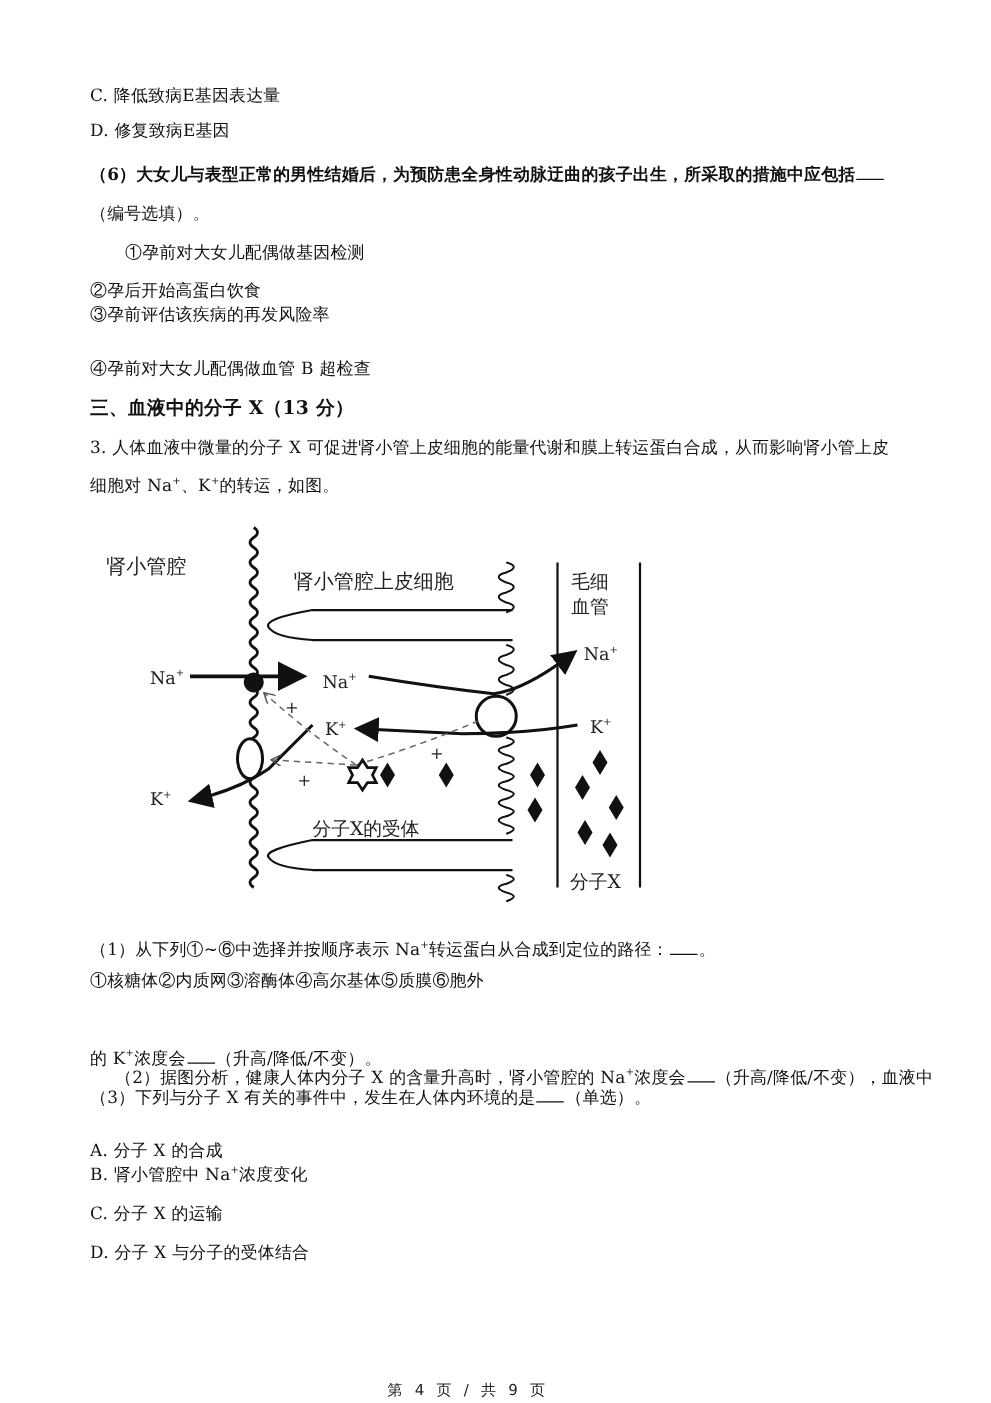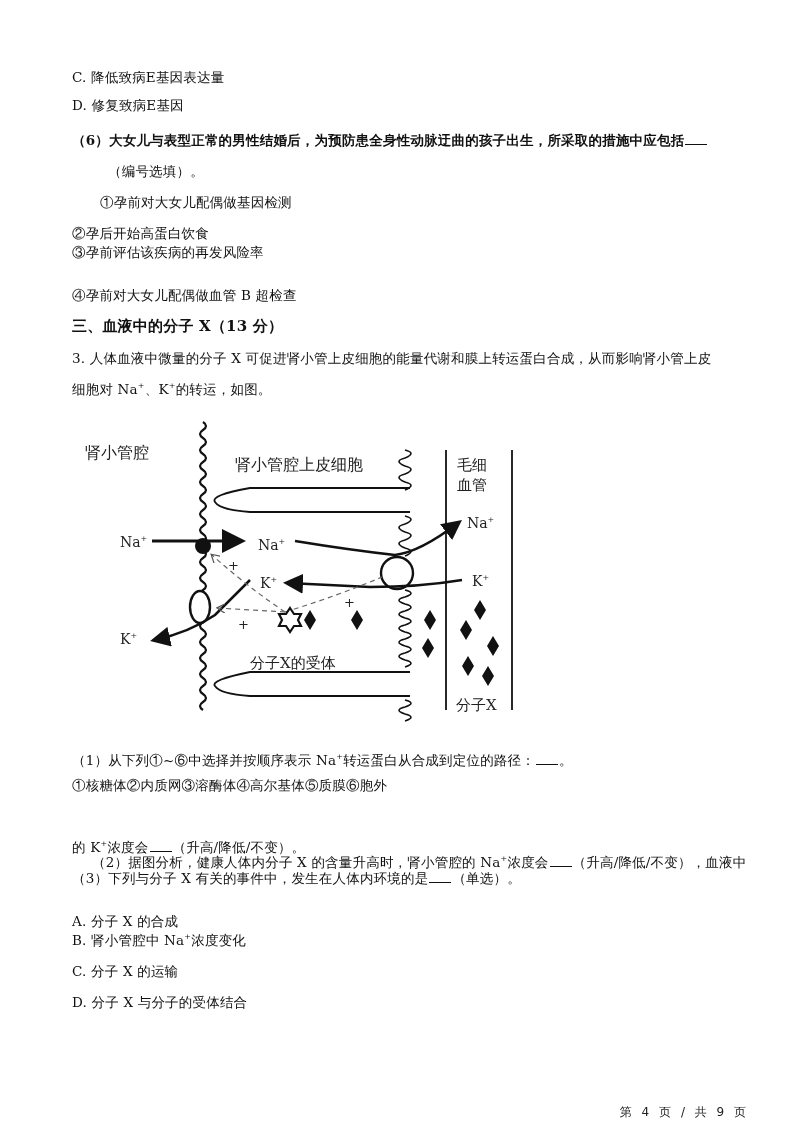--- a/index.html
+++ b/index.html
@@ -11,34 +11,34 @@
     .line {
       position: absolute; left: 72px; font-size: 13.5px; line-height: 18px;
       white-space: nowrap; letter-spacing: 0.2px;
     }
     .line.bold { font-weight: bold; font-size: 15px; font-family: "DejaVu Serif", serif; }
     .blank { display: inline-block; width: 22px; border-bottom: 1px solid #111; height: 12px; vertical-align: baseline; margin: 0 1px; }
     sup { font-size: 8px; vertical-align: 6px; line-height: 0; }
     #diagram { position: absolute; left: 70px; top: 410px; width: 460px; height: 320px; }
     #diagram text { font-family: "DejaVu Serif", "Liberation Serif", serif; fill: #222; }
     .footer {
-      position: absolute; left: 0; width: 749px; top: 1104px; text-align: right;
+      position: absolute; left: 0; width: 749px; top: 1104px; text-align: center;
       font-size: 12px; color: #222; font-family: "DejaVu Sans", sans-serif; letter-spacing: 3px;
     }
   </style>
 </head>
 <body>
 
 <div class="line" style="top:68px;">C. 降低致病E基因表达量</div>
 <div class="line" style="top:96px;">D. 修复致病E基因</div>
 
 <div class="line" style="top:131px;font-weight:bold;">
   <span>（6）大女儿与表型正常的男性结婚后，为预防患全身性动脉迂曲的孩子出生，所采取的措施中应包括</span><span class="blank"></span>
 </div>
-<div class="line" style="top:162px;margin-left:36px;">（编号选填）。</div>
+<div class="line" style="top:162px;">（编号选填）。</div>
 
 <div class="line" style="top:193px;margin-left:28px;">①孕前对大女儿配偶做基因检测</div>
 <div class="line" style="top:224px;">②孕后开始高蛋白饮食</div>
 <div class="line" style="top:243px;">③孕前评估该疾病的再发风险率</div>
 <div class="line" style="top:286px;">④孕前对大女儿配偶做血管 B 超检查</div>
 
 <div class="line bold" style="top:317px;">三、血液中的分子 X（13 分）</div>
 
 <div class="line" style="top:349px;">3. 人体血液中微量的分子 X 可促进肾小管上皮细胞的能量代谢和膜上转运蛋白合成，从而影响肾小管上皮</div>
 <div class="line" style="top:380px;">

